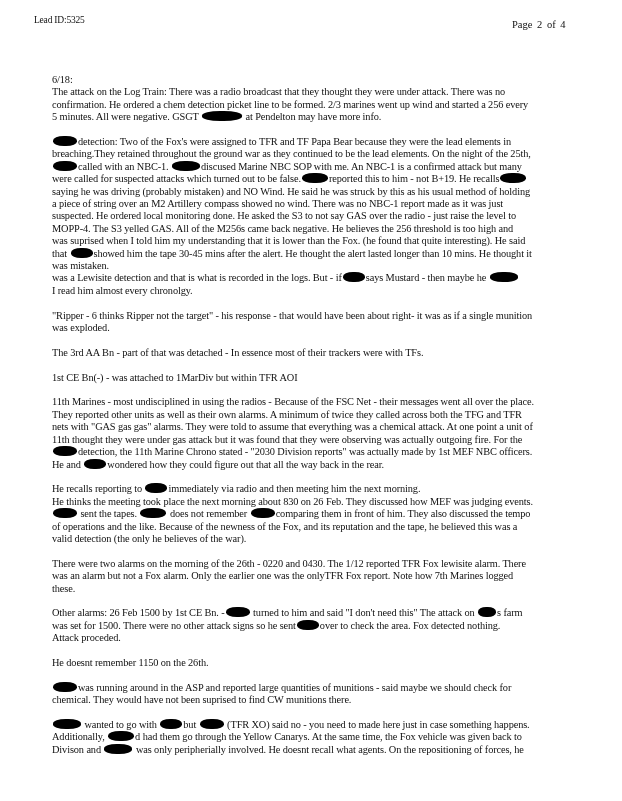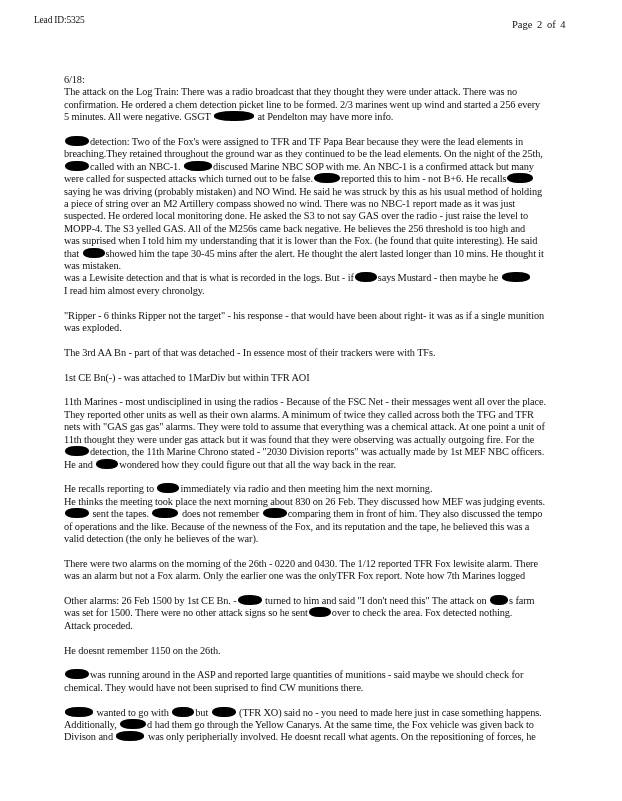--- a/index.html
+++ b/index.html
@@ -2,41 +2,41 @@
 <html><head>
 <meta charset="utf-8">
 <style>
   html, body { margin:0; padding:0; background:#ffffff; }
   body { width:622px; height:801px; position:relative; overflow:hidden;
          font-family:"Liberation Serif", "DejaVu Serif", serif; color:#111; }
   .hdr-left { position:absolute; left:34px; top:15px; font-size:9.5px; letter-spacing:-0.2px; }
   .hdr-right { position:absolute; left:512px; top:19px; font-size:10.5px; word-spacing:2px; }
   .body { position:absolute; left:52px; top:74px; width:568px; font-size:10.35px; line-height:12.4px; letter-spacing:-0.12px; }
   .para { margin:0 0 12.4px 0; white-space:normal; }
-  .line { display:block; white-space:nowrap;margin-left:12px; }
+  .line { display:block; white-space:nowrap; }
   .r { display:inline-block; background:#000; border-radius:45%; height:10px; vertical-align:-1px; margin:0 1px; }
 </style>
 </head>
 <body>
 
 <div class="hdr-left">Lead ID:5325</div>
 <div class="hdr-right">Page  2 of   4</div>
 
 <div class="body" id="doc-body">
     <div class="para">
       <span class="line"><span>6/18:</span></span>
       <span class="line"><span>The attack on the Log Train: There was a radio broadcast that they thought they were under attack.  There was no</span></span>
       <span class="line"><span>confirmation.  He ordered a chem detection picket line to be formed.  2/3 marines went up wind and started a 256 every</span></span>
       <span class="line"><span>5 minutes.  All were negative.  GSGT </span><span class="r" style="width: 40px;"></span><span> at Pendelton may  have more info.</span></span>
     </div>
     <div class="para">
       <span class="line"><span class="r" style="width: 24px;"></span><span>detection: Two of the Fox's were assigned to TFR and TF Papa Bear because they were the lead elements in</span></span>
       <span class="line"><span>breaching.They retained throughout the ground war as they continued to be the lead elements.  On the night of the 25th,</span></span>
       <span class="line"><span class="r" style="width: 24px;"></span><span>called with an NBC-1. </span><span class="r" style="width: 28px;"></span><span>discused Marine NBC SOP with me.  An NBC-1 is a confirmed attack but many</span></span>
-      <span class="line"><span>were called for suspected attacks which turned out to be false.</span><span class="r" style="width: 26px;"></span><span>reported this to him - not B+6. He recalls</span><span class="r" style="width: 26px;"></span></span>
+      <span class="line"><span>were called for suspected attacks which turned out to be false.</span><span class="r" style="width: 26px;"></span><span>reported this to him - not B+19. He recalls</span><span class="r" style="width: 26px;"></span></span>
       <span class="line"><span>saying he was driving (probably mistaken) and NO Wind.  He said he was struck by this as his usual method of holding</span></span>
       <span class="line"><span>a piece of string over an M2 Artillery compass showed no wind.  There was no NBC-1 report made as it was just</span></span>
       <span class="line"><span>suspected.  He ordered local monitoring done.  He asked the S3 to not say GAS over the radio - just raise the level to</span></span>
       <span class="line"><span>MOPP-4.  The S3 yelled GAS.  All of the M256s came back negative.  He believes the 256 threshold is too high and</span></span>
       <span class="line"><span>was suprised when I told him my understanding that it is lower than the Fox.  (he found that quite interesting).  He said</span></span>
       <span class="line"><span>that </span><span class="r" style="width: 22px;"></span><span>showed him the tape 30-45 mins after the alert.  He thought the alert lasted longer than 10 mins. He thought it</span></span>
       <span class="line"><span>was mistaken.</span></span>
       <span class="line"><span>was a Lewisite detection and that is what is recorded in the logs. But - if</span><span class="r" style="width: 22px;"></span><span>says Mustard - then maybe he </span><span class="r" style="width: 28px;"></span></span>
       <span class="line"><span> I read him almost every chronolgy.</span></span>
     </div>
@@ -61,20 +61,21 @@
     <div class="para">
       <span class="line"><span>He recalls reporting to </span><span class="r" style="width: 22px;"></span><span>immediately via radio and then meeting him the next morning.</span></span>
       <span class="line"><span>He thinks the meeting took place the next morning about 830 on 26 Feb. They discussed how MEF was judging events.</span></span>
       <span class="line"><span class="r" style="width: 24px;"></span><span> sent the tapes. </span><span class="r" style="width: 26px;"></span><span> does not remember </span><span class="r" style="width: 24px;"></span><span>comparing them in front of him.  They also discussed the tempo</span></span>
       <span class="line"><span>of operations and the like. Because of the newness of the Fox, and its reputation and the tape, he believed this was a</span></span>
       <span class="line"><span>valid detection (the only he believes of the war).</span></span>
     </div>
     <div class="para">
       <span class="line"><span>There were two alarms on the morning of the 26th - 0220 and 0430.  The 1/12 reported TFR Fox lewisite alarm.  There</span></span>
       <span class="line"><span>was an alarm but not a Fox alarm.  Only the earlier one was the onlyTFR Fox report.  Note how 7th Marines logged</span></span>
+      <span class="line"><span>these.</span></span>
     </div>
     <div class="para">
       <span class="line"><span>Other alarms: 26 Feb 1500 by 1st CE Bn.  -</span><span class="r" style="width: 24px;"></span><span> turned to him and said "I don't need this"  The attack on </span><span class="r" style="width: 18px;"></span><span>s farm</span></span>
       <span class="line"><span>was set for 1500.  There were no other attack signs so he sent</span><span class="r" style="width: 22px;"></span><span>over to check the area.  Fox detected nothing.</span></span>
       <span class="line"><span>Attack proceded.</span></span>
     </div>
     <div class="para">
       <span class="line"><span>He doesnt remember 1150 on the 26th.</span></span>
     </div>
     <div class="para">

